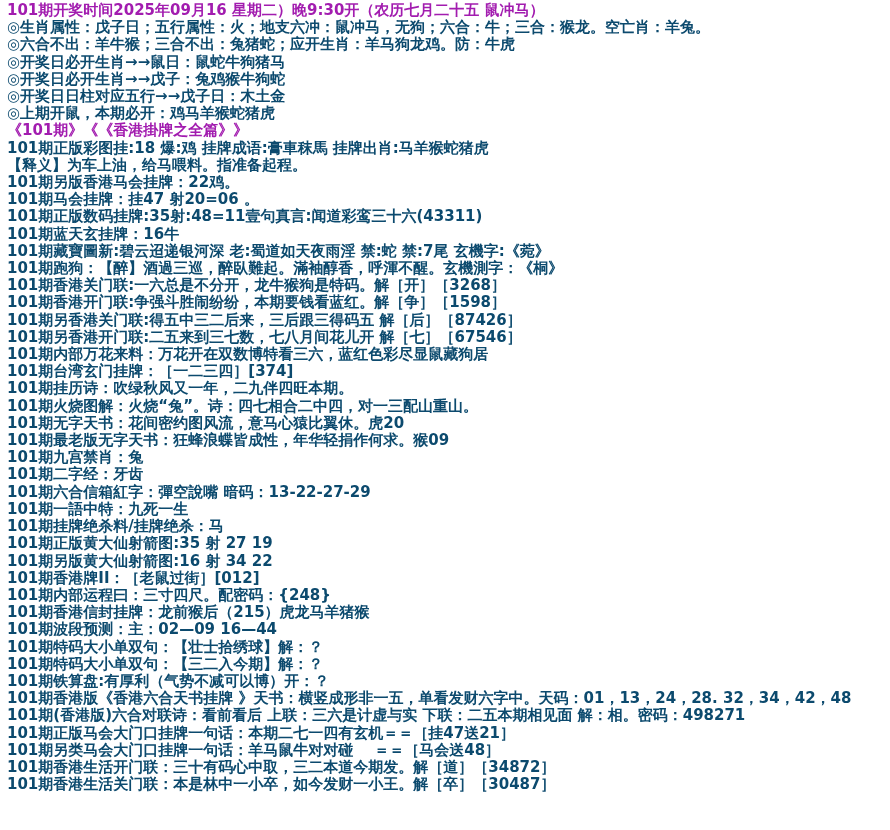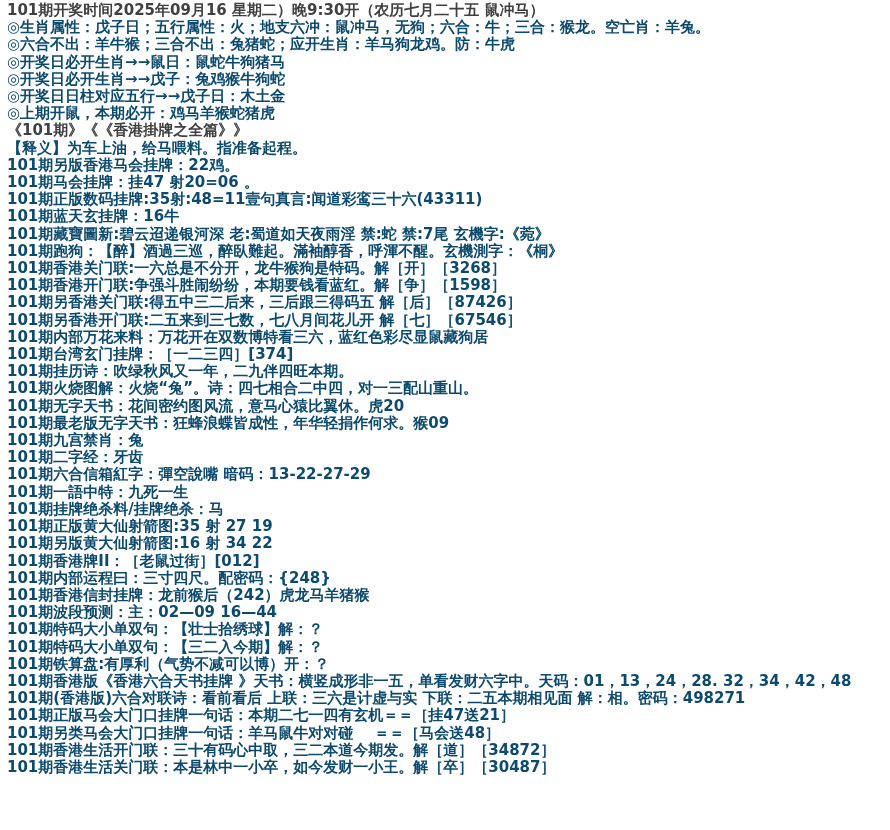--- a/index.html
+++ b/index.html
@@ -18,36 +18,37 @@
   .line {
     font-family: "DejaVu Sans", "Liberation Sans", sans-serif;
     font-weight: bold;
     font-size: 15px;
     line-height: 17.2px;
     color: #0c4a6e;
     white-space: pre;
     letter-spacing: 0px;
   }
   .line.red {
-    color: #404040;
+    color: #a21caf;
   }
 </style>
 </head>
 <body>
 
 <div class="page">
   <div id="lines-container">
       <div class="line red">101期开奖时间2025年09月16 星期二）晚9:30开（农历七月二十五 鼠冲马）</div>
       <div class="line">◎生肖属性：戊子日；五行属性：火；地支六冲：鼠冲马，无狗；六合：牛；三合：猴龙。空亡肖：羊兔。</div>
       <div class="line">◎六合不出：羊牛猴；三合不出：兔猪蛇；应开生肖：羊马狗龙鸡。防：牛虎</div>
       <div class="line">◎开奖日必开生肖→→鼠日：鼠蛇牛狗猪马</div>
       <div class="line">◎开奖日必开生肖→→戊子：兔鸡猴牛狗蛇</div>
       <div class="line">◎开奖日日柱对应五行→→戊子日：木土金</div>
       <div class="line">◎上期开鼠，本期必开：鸡马羊猴蛇猪虎</div>
       <div class="line red">《101期》《《香港掛牌之全篇》》</div>
+      <div class="line">101期正版彩图挂:18 爆:鸡 挂牌成语:膏車秣馬 挂牌出肖:马羊猴蛇猪虎</div>
       <div class="line">【释义】为车上油，给马喂料。指准备起程。</div>
       <div class="line">101期另版香港马会挂牌：22鸡。</div>
       <div class="line">101期马会挂牌：挂47 射20=06 。</div>
       <div class="line">101期正版数码挂牌:35射:48=11壹句真言:闻道彩鸾三十六(43311)</div>
       <div class="line">101期蓝天玄挂牌：16牛</div>
       <div class="line">101期藏寶圖新:碧云迢递银河深 老:蜀道如天夜雨淫 禁:蛇 禁:7尾 玄機字:《菀》</div>
       <div class="line">101期跑狗：【醉】酒過三巡，醉臥難起。滿袖醇香，呼渾不醒。玄機測字：《桐》</div>
       <div class="line">101期香港关门联:一六总是不分开，龙牛猴狗是特码。解［开］［3268］</div>
       <div class="line">101期香港开门联:争强斗胜闹纷纷，本期要钱看蓝红。解［争］［1598］</div>
       <div class="line">101期另香港关门联:得五中三二后来，三后跟三得码五 解［后］［87426］</div>
@@ -60,21 +61,21 @@
       <div class="line">101期最老版无字天书：狂蜂浪蝶皆成性，年华轻捐作何求。猴09</div>
       <div class="line">101期九宫禁肖：兔</div>
       <div class="line">101期二字经：牙齿</div>
       <div class="line">101期六合信箱紅字：彈空說嘴 暗码：13-22-27-29</div>
       <div class="line">101期一語中特：九死一生</div>
       <div class="line">101期挂牌绝杀料/挂牌绝杀：马</div>
       <div class="line">101期正版黄大仙射箭图:35 射 27 19</div>
       <div class="line">101期另版黄大仙射箭图:16 射 34 22</div>
       <div class="line">101期香港牌II：［老鼠过街］[012]</div>
       <div class="line">101期内部运程曰：三寸四尺。配密码：{248}</div>
-      <div class="line">101期香港信封挂牌：龙前猴后（242）虎龙马羊猪猴</div>
+      <div class="line">101期香港信封挂牌：龙前猴后（215）虎龙马羊猪猴</div>
       <div class="line">101期波段预测：主：02—09 16—44</div>
       <div class="line">101期特码大小单双句：【壮士拾绣球】解：？</div>
       <div class="line">101期特码大小单双句：【三二入今期】解：？</div>
       <div class="line">101期铁算盘:有厚利（气势不减可以博）开：？</div>
       <div class="line">101期香港版《香港六合天书挂牌 》天书：横竖成形非一五，单看发财六字中。天码：01，13，24，28. 32，34，42，48</div>
       <div class="line">101期(香港版)六合对联诗：看前看后 上联：三六是计虚与实 下联：二五本期相见面 解：相。密码：498271</div>
       <div class="line">101期正版马会大门口挂牌一句话：本期二七一四有玄机＝＝［挂47送21］</div>
       <div class="line">101期另类马会大门口挂牌一句话：羊马鼠牛对对碰    ＝＝［马会送48］</div>
       <div class="line">101期香港生活开门联：三十有码心中取，三二本道今期发。解［道］［34872］</div>
       <div class="line">101期香港生活关门联：本是林中一小卒，如今发财一小王。解［卒］［30487］</div>

